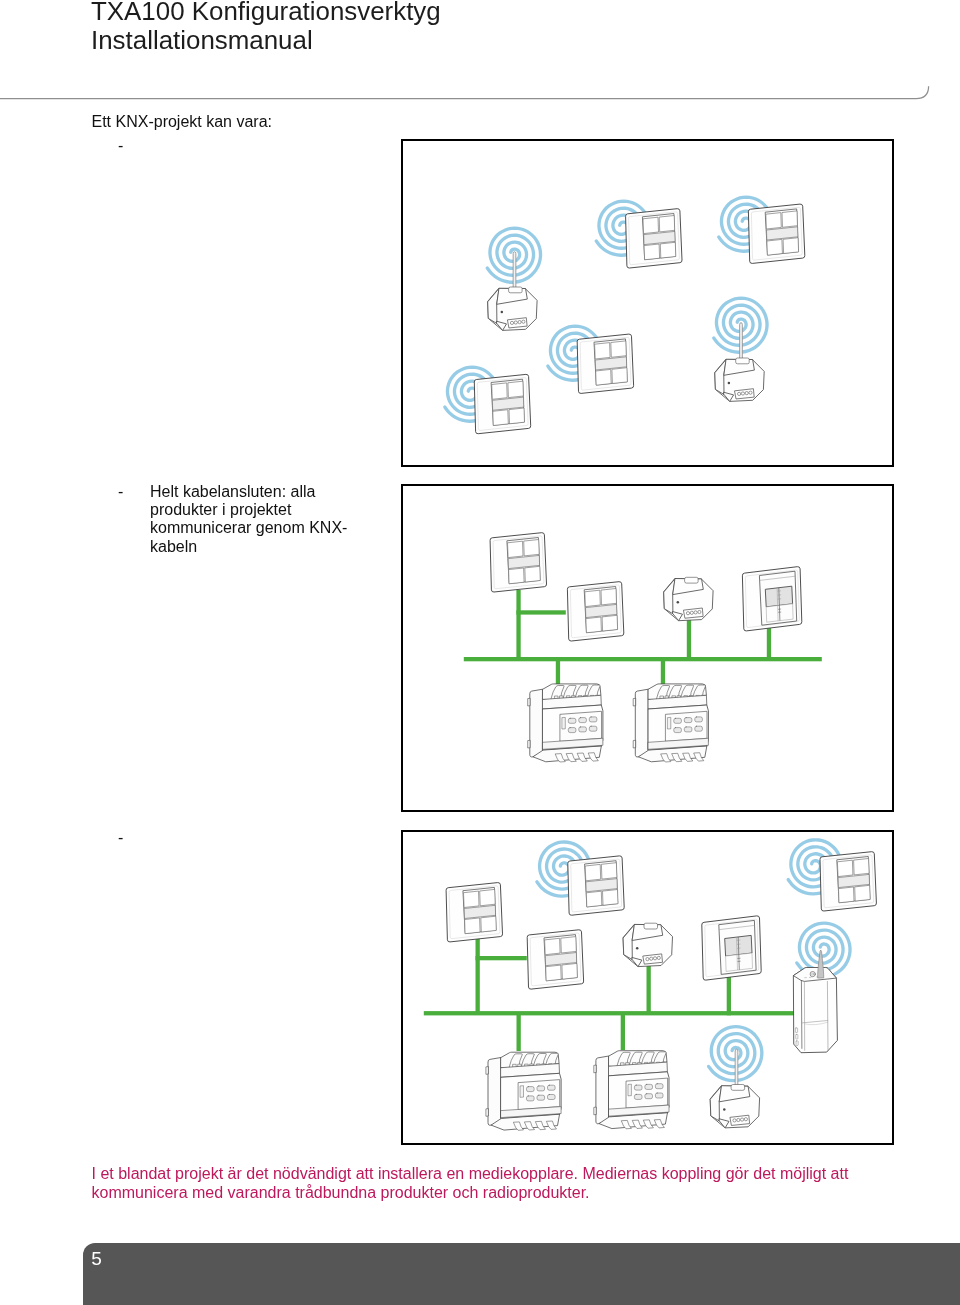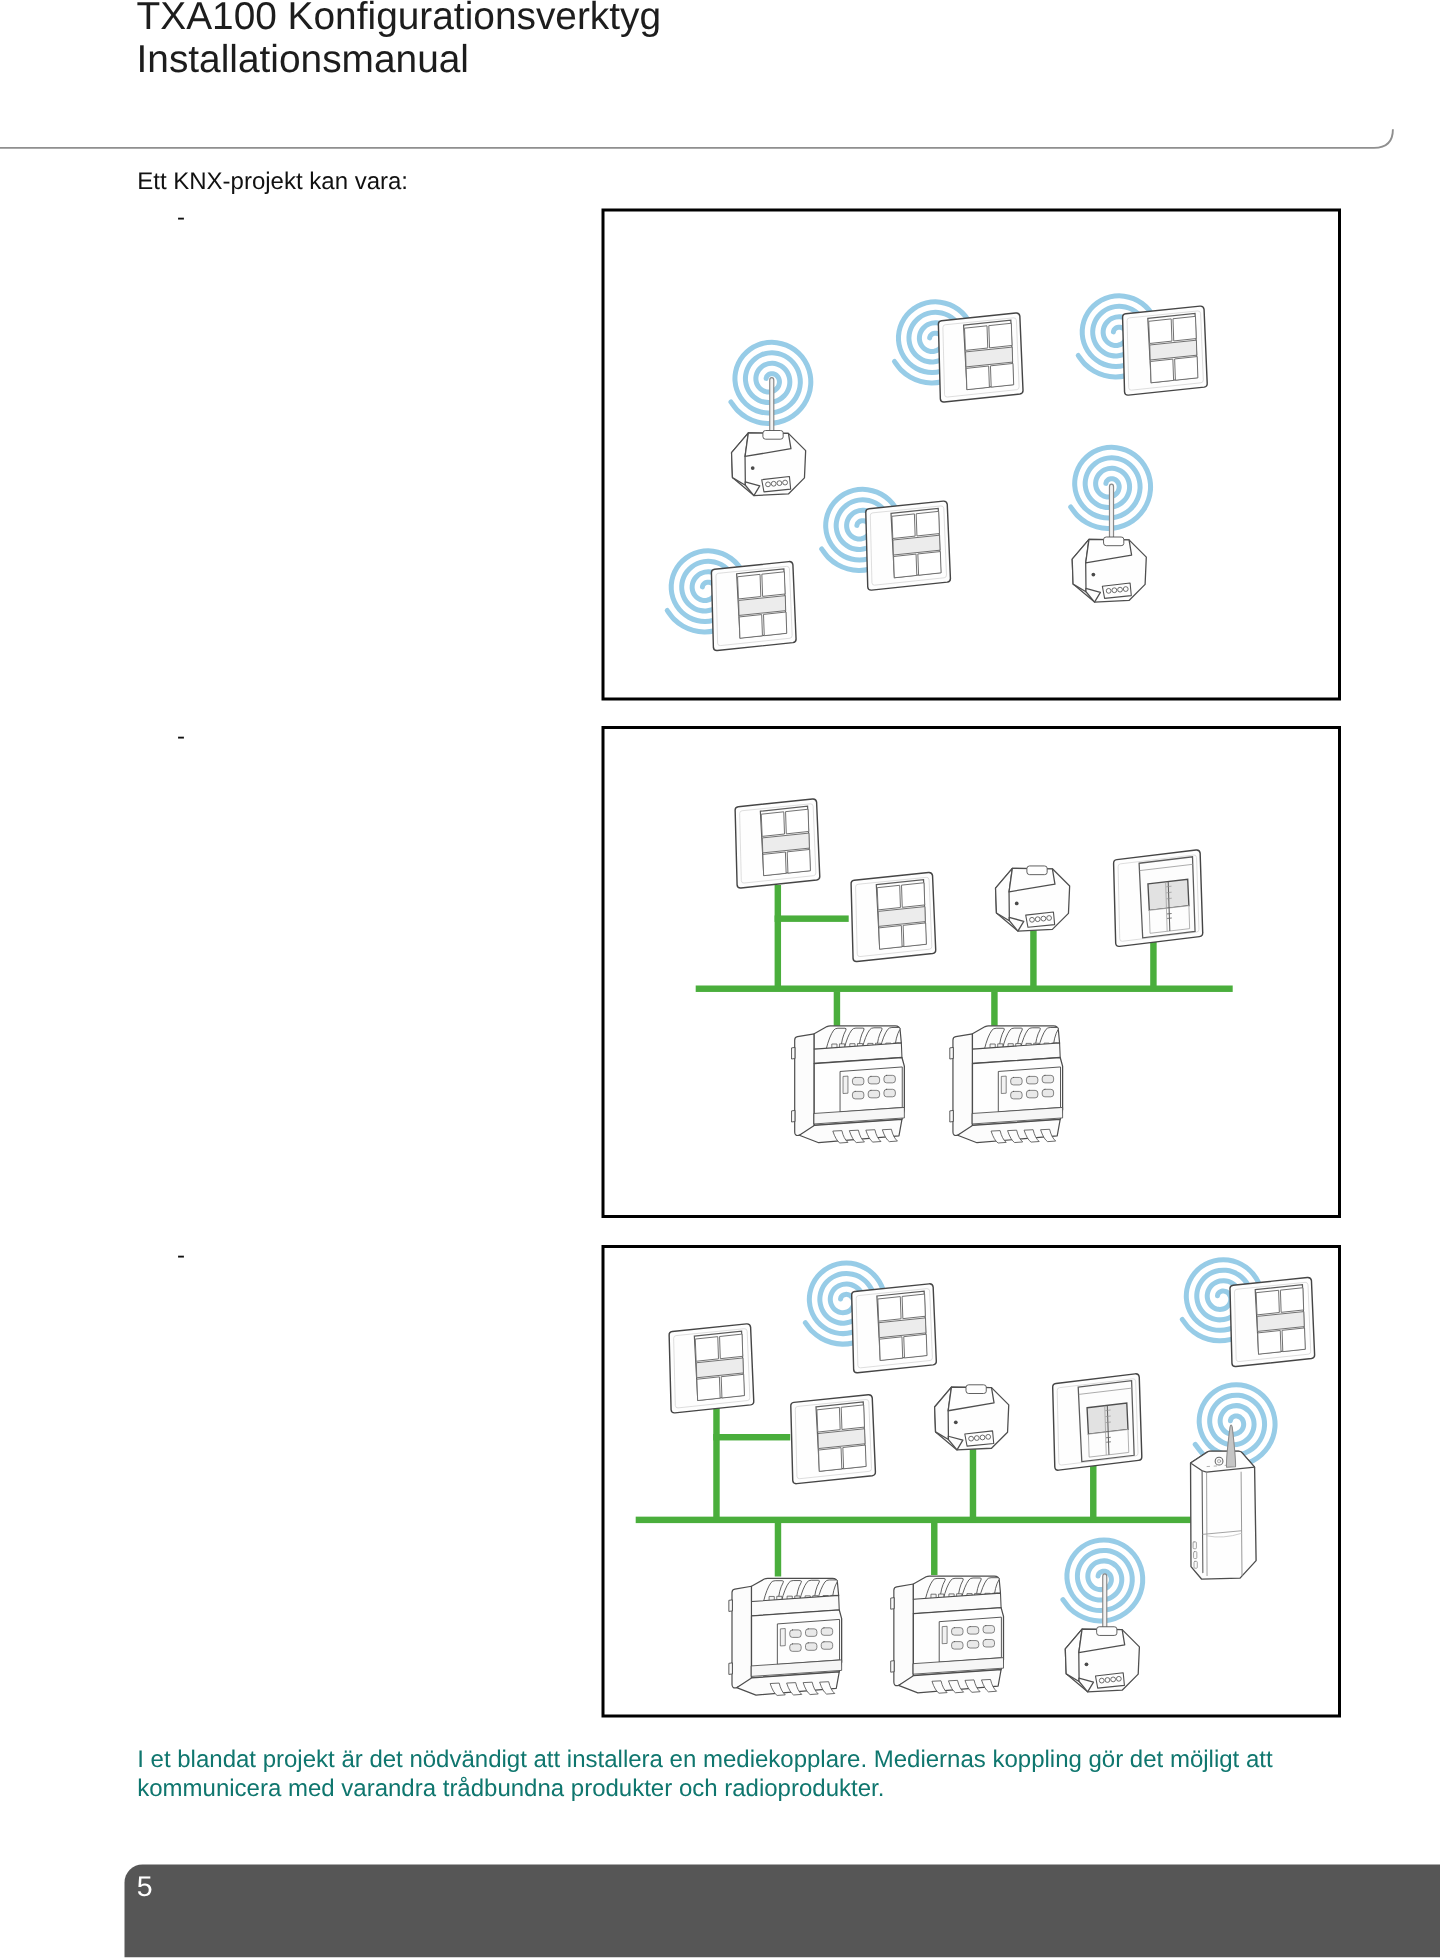--- a/index.html
+++ b/index.html
@@ -14,21 +14,21 @@
   .hr-wrap svg{display:block;}
 
   .lead{position:absolute;left:91.5px;top:112.6px;font-size:16px;line-height:18.4px;
         font-weight:400;color:#111111;}
   .blk{position:absolute;font-size:16px;line-height:18.4px;color:#111111;white-space:pre-line;}
   .blk .dash{position:absolute;left:-32px;top:0;}
   .b1{left:150px;top:136.5px;width:300px;}
   .b2{left:150px;top:482.5px;width:300px;}
   .b3{left:150px;top:828.5px;width:300px;}
   .outro{position:absolute;left:91.5px;top:1165px;width:840px;font-size:16px;
-         line-height:18.9px;font-weight:400;color:#0f766e;white-space:pre-line;}
+         line-height:18.9px;font-weight:400;color:#be185d;white-space:pre-line;}
 
   .fig{position:absolute;border:2.2px solid #000000;background:#ffffff;box-sizing:border-box;}
   .fig svg{display:block;width:100%;height:100%;}
   .fig1{left:401px;top:139px;width:493px;height:328px;}
   .fig2{left:401px;top:484px;width:493px;height:328px;}
   .fig3{left:401px;top:830px;width:493px;height:315px;}
   .svg-defs{position:absolute;width:0;height:0;overflow:hidden;}
 
   .footer{position:absolute;left:83px;top:1242.5px;width:877px;height:62.5px;
           background:#565656;border-top-left-radius:12px;}
@@ -176,21 +176,24 @@
 
   <div class="hr-wrap">
     <svg width="935" height="18" viewBox="0 0 935 18">
       <path d="M0,14.6 L916,14.6 Q928.6,14.6 928.6,2.2" fill="none" stroke="#8f8f8f" stroke-width="1.25"></path>
     </svg>
   </div>
 
   <div class="lead">Ett KNX-projekt kan vara:</div>
 
   <div class="blk b1"><span class="dash">-</span></div>
-  <div class="blk b2"><span class="dash">-</span></div>
+  <div class="blk b2"><span class="dash">-</span><span>Helt kabelansluten: alla
+produkter i projektet
+kommunicerar genom KNX-
+kabeln</span></div>
   <div class="blk b3"><span class="dash">-</span></div>
 
   <div class="outro">I et blandat projekt är det nödvändigt att installera en mediekopplare. Mediernas koppling gör det möjligt att
 kommunicera med varandra trådbundna produkter och radioprodukter.</div>
 
   <div class="fig fig1">
     <svg viewBox="0 0 489 323">
       <g>
         <use href="#d-waves" x="110.5" y="112"></use>
         <use href="#d-antenna" x="111.5" y="148"></use>

